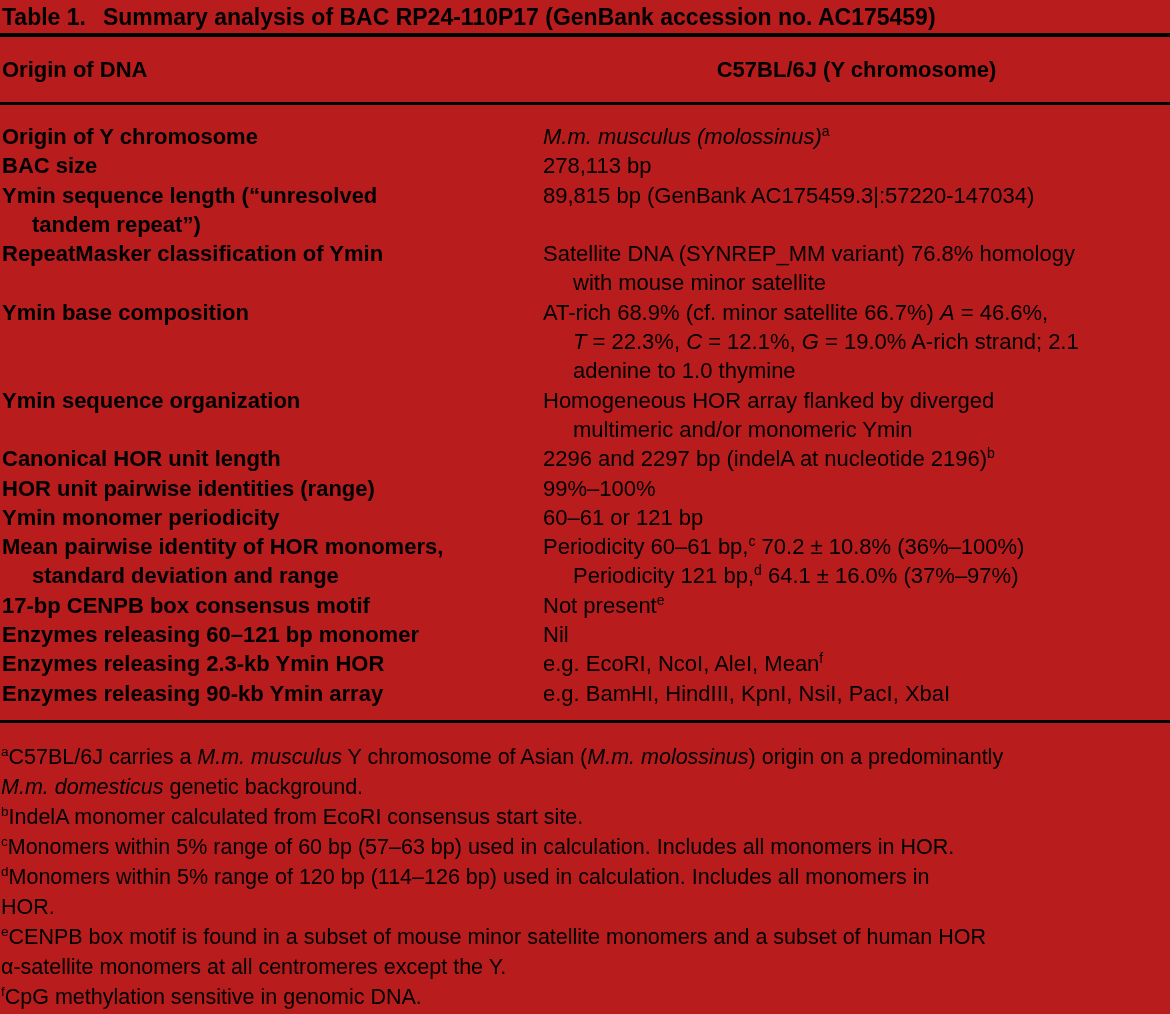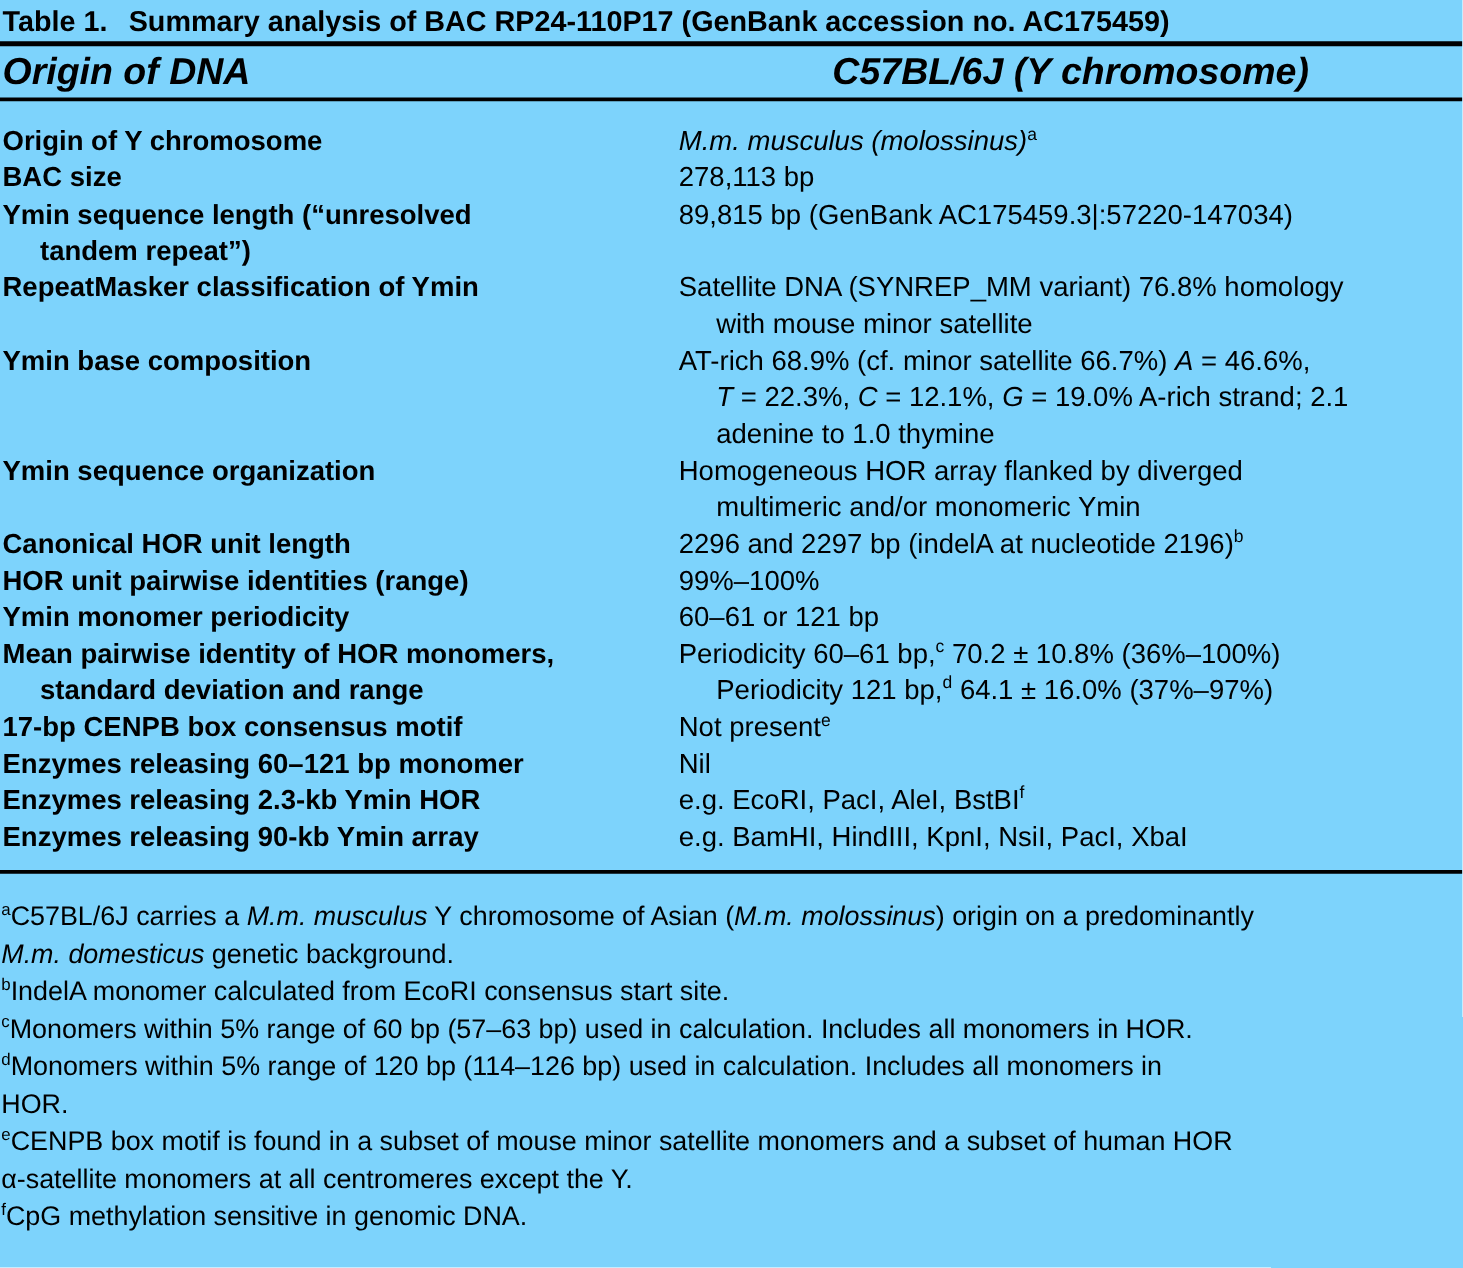--- a/index.html
+++ b/index.html
@@ -1,44 +1,43 @@
 <!DOCTYPE html>
 <html><head>
 <meta charset="utf-8">
 <style>
   html, body { margin: 0; padding: 0; background: #ffffff; }
   .page {
     width: 1170px;
     height: 1014px;
-    background: #7dd3fc;
+    background: #b91c1c;
     color: #000000;
     font-family: "Liberation Sans", sans-serif;
     overflow: hidden;
     position: relative;
     box-sizing: border-box;
   }
   .title {
     font-size: 23px;
     font-weight: 700;
     padding: 4px 0 0 2px;
     height: 29px;
     white-space: nowrap;
   }
   .title-label { font-weight: 800; margin-right: 17px; }
   .rule { background: #000000; width: 1170px; }
   .rule-thick { height: 4px; }
   .rule-mid { height: 3px; }
   .head-row {
     display: grid;
     grid-template-columns: 543px 627px;
-    height: 41px;
+    height: 65px;
     align-items: center;
-    font-size: 30px;
+    font-size: 22px;
     font-weight: 700;
-    font-style: italic;
   }
   .head-col1 { padding-left: 2px; }
   .head-col2 { text-align: center; }
   .tbody {
     padding: 17px 0 12px 0;
     font-size: 22px;
     line-height: 29.3px;
   }
   .trow {
     display: grid;
@@ -132,21 +131,21 @@
       <div class="trow">
         <div class="cell-label"><span>17-bp CENPB box consensus motif</span></div>
         <div class="cell-value"><span>Not present</span><span class="sup">e</span></div>
       </div>
       <div class="trow">
         <div class="cell-label"><span>Enzymes releasing 60–121 bp monomer</span></div>
         <div class="cell-value"><span>Nil</span></div>
       </div>
       <div class="trow">
         <div class="cell-label"><span>Enzymes releasing 2.3-kb Ymin HOR</span></div>
-        <div class="cell-value"><span>e.g. EcoRI, PacI, AleI, BstBI</span><span class="sup">f</span></div>
+        <div class="cell-value"><span>e.g. EcoRI, NcoI, AleI, Mean</span><span class="sup">f</span></div>
       </div>
       <div class="trow">
         <div class="cell-label"><span>Enzymes releasing 90-kb Ymin array</span></div>
         <div class="cell-value"><span>e.g. BamHI, HindIII, KpnI, NsiI, PacI, XbaI</span></div>
       </div>
     </div>
 
   <div class="rule rule-mid"></div>
 
   <div class="footnotes" id="footnotes">

